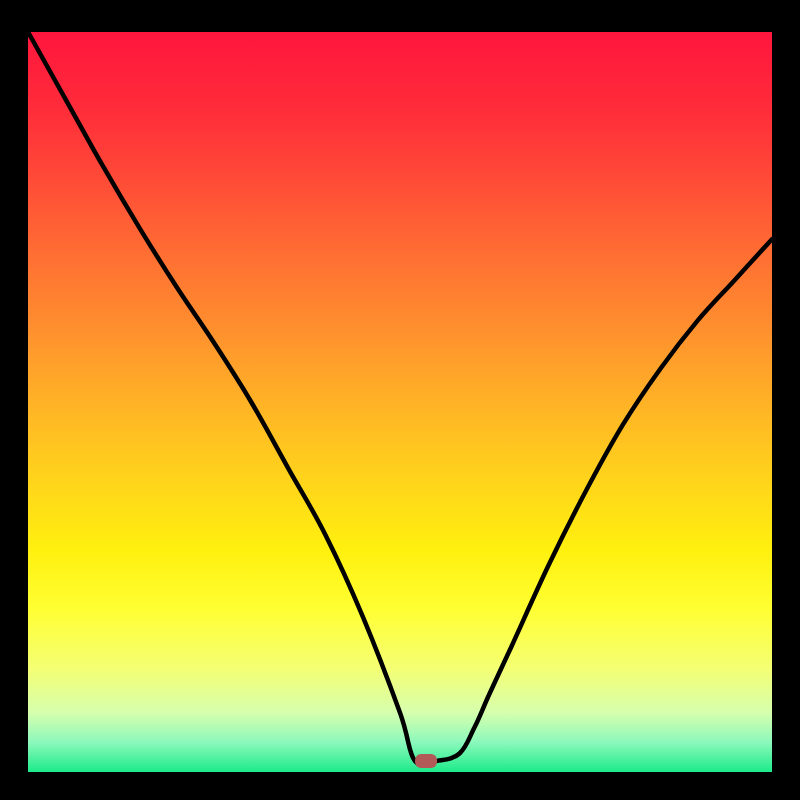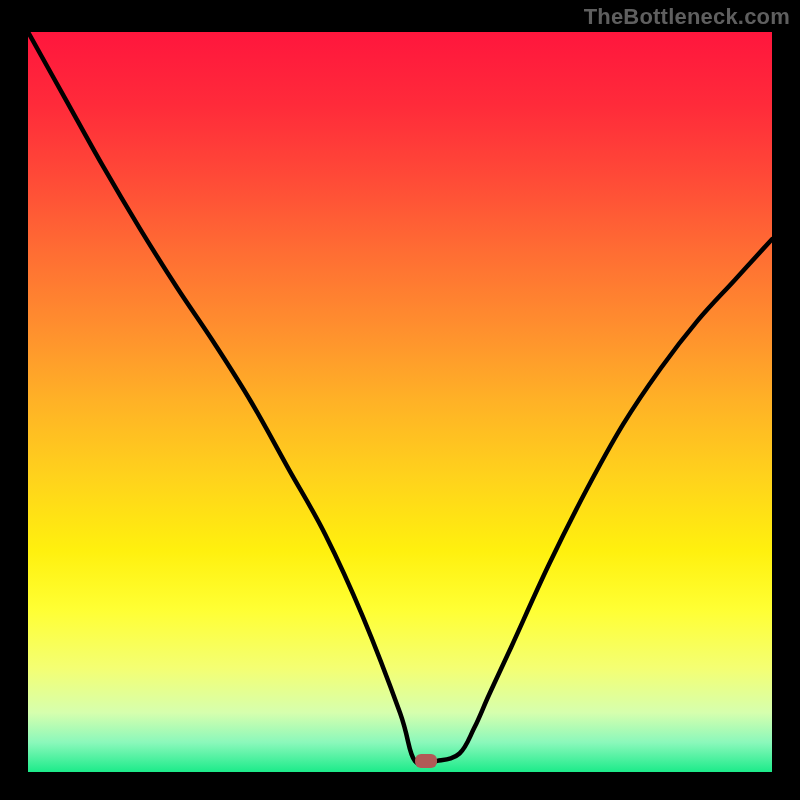--- a/index.html
+++ b/index.html
@@ -37,21 +37,20 @@
   }
   .marker {
     fill: #b15a57;
     stroke: none;
   }
 </style>
 </head>
 <body>
 
 <div class="frame">
-  <div class="attribution">TheBottleneck.com</div>
 
   <div class="plot-wrap">
     <svg id="plot-svg" width="744" height="740" viewBox="0 0 744 740">
       <defs>
         <linearGradient id="bg-grad" x1="0" y1="0" x2="0" y2="1">
             <stop offset="0%" stop-color="#ff163d"></stop>
             <stop offset="10%" stop-color="#ff2b3a"></stop>
             <stop offset="20%" stop-color="#ff4b37"></stop>
             <stop offset="30%" stop-color="#ff6e33"></stop>
             <stop offset="40%" stop-color="#ff8f2e"></stop>

